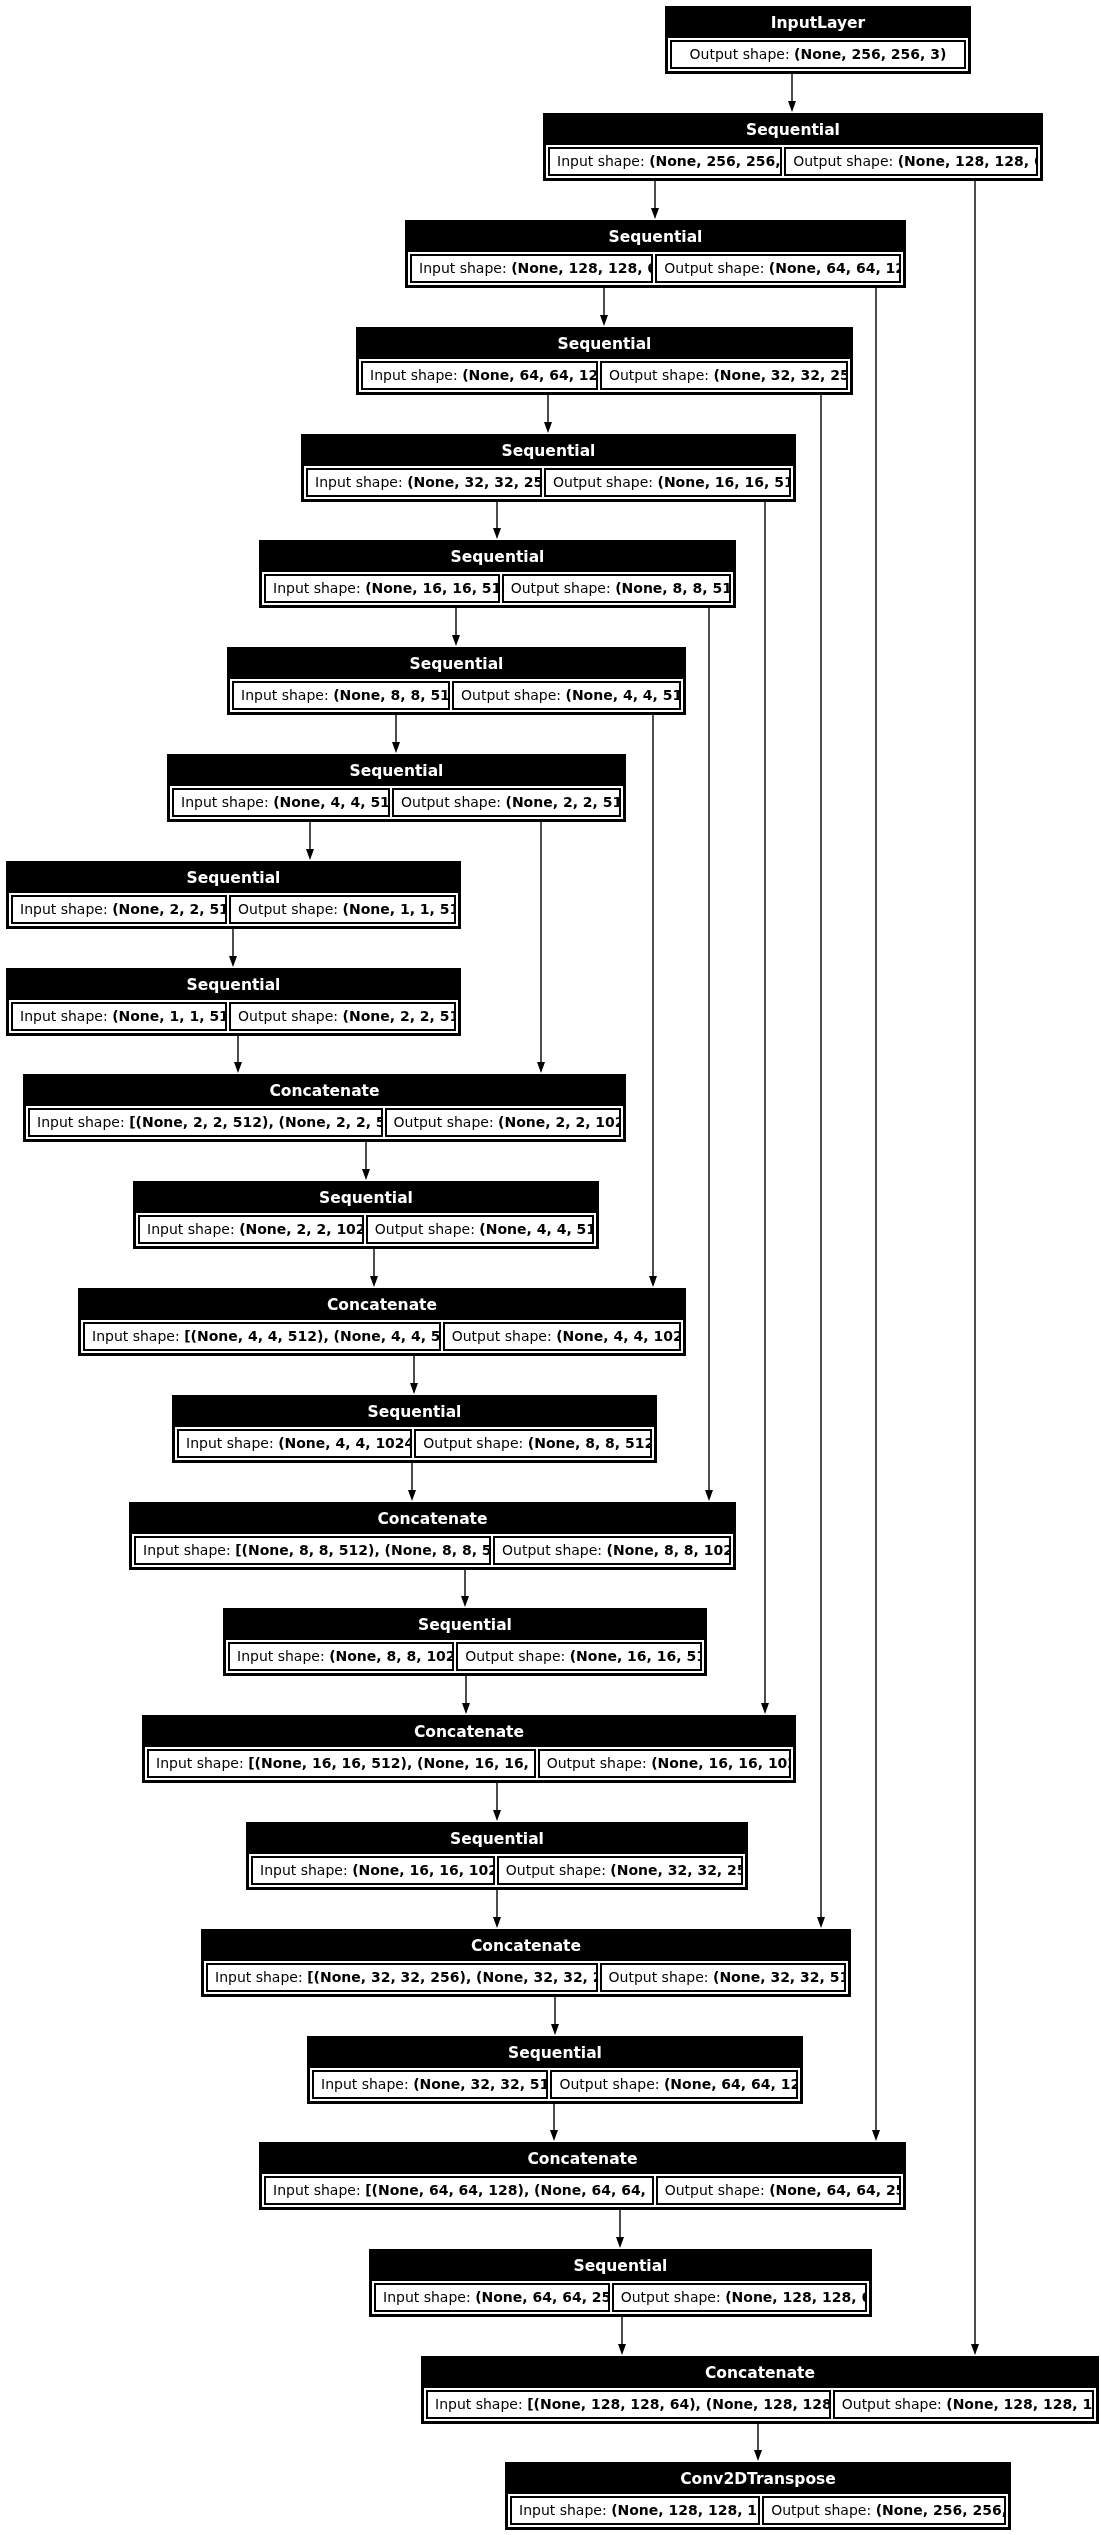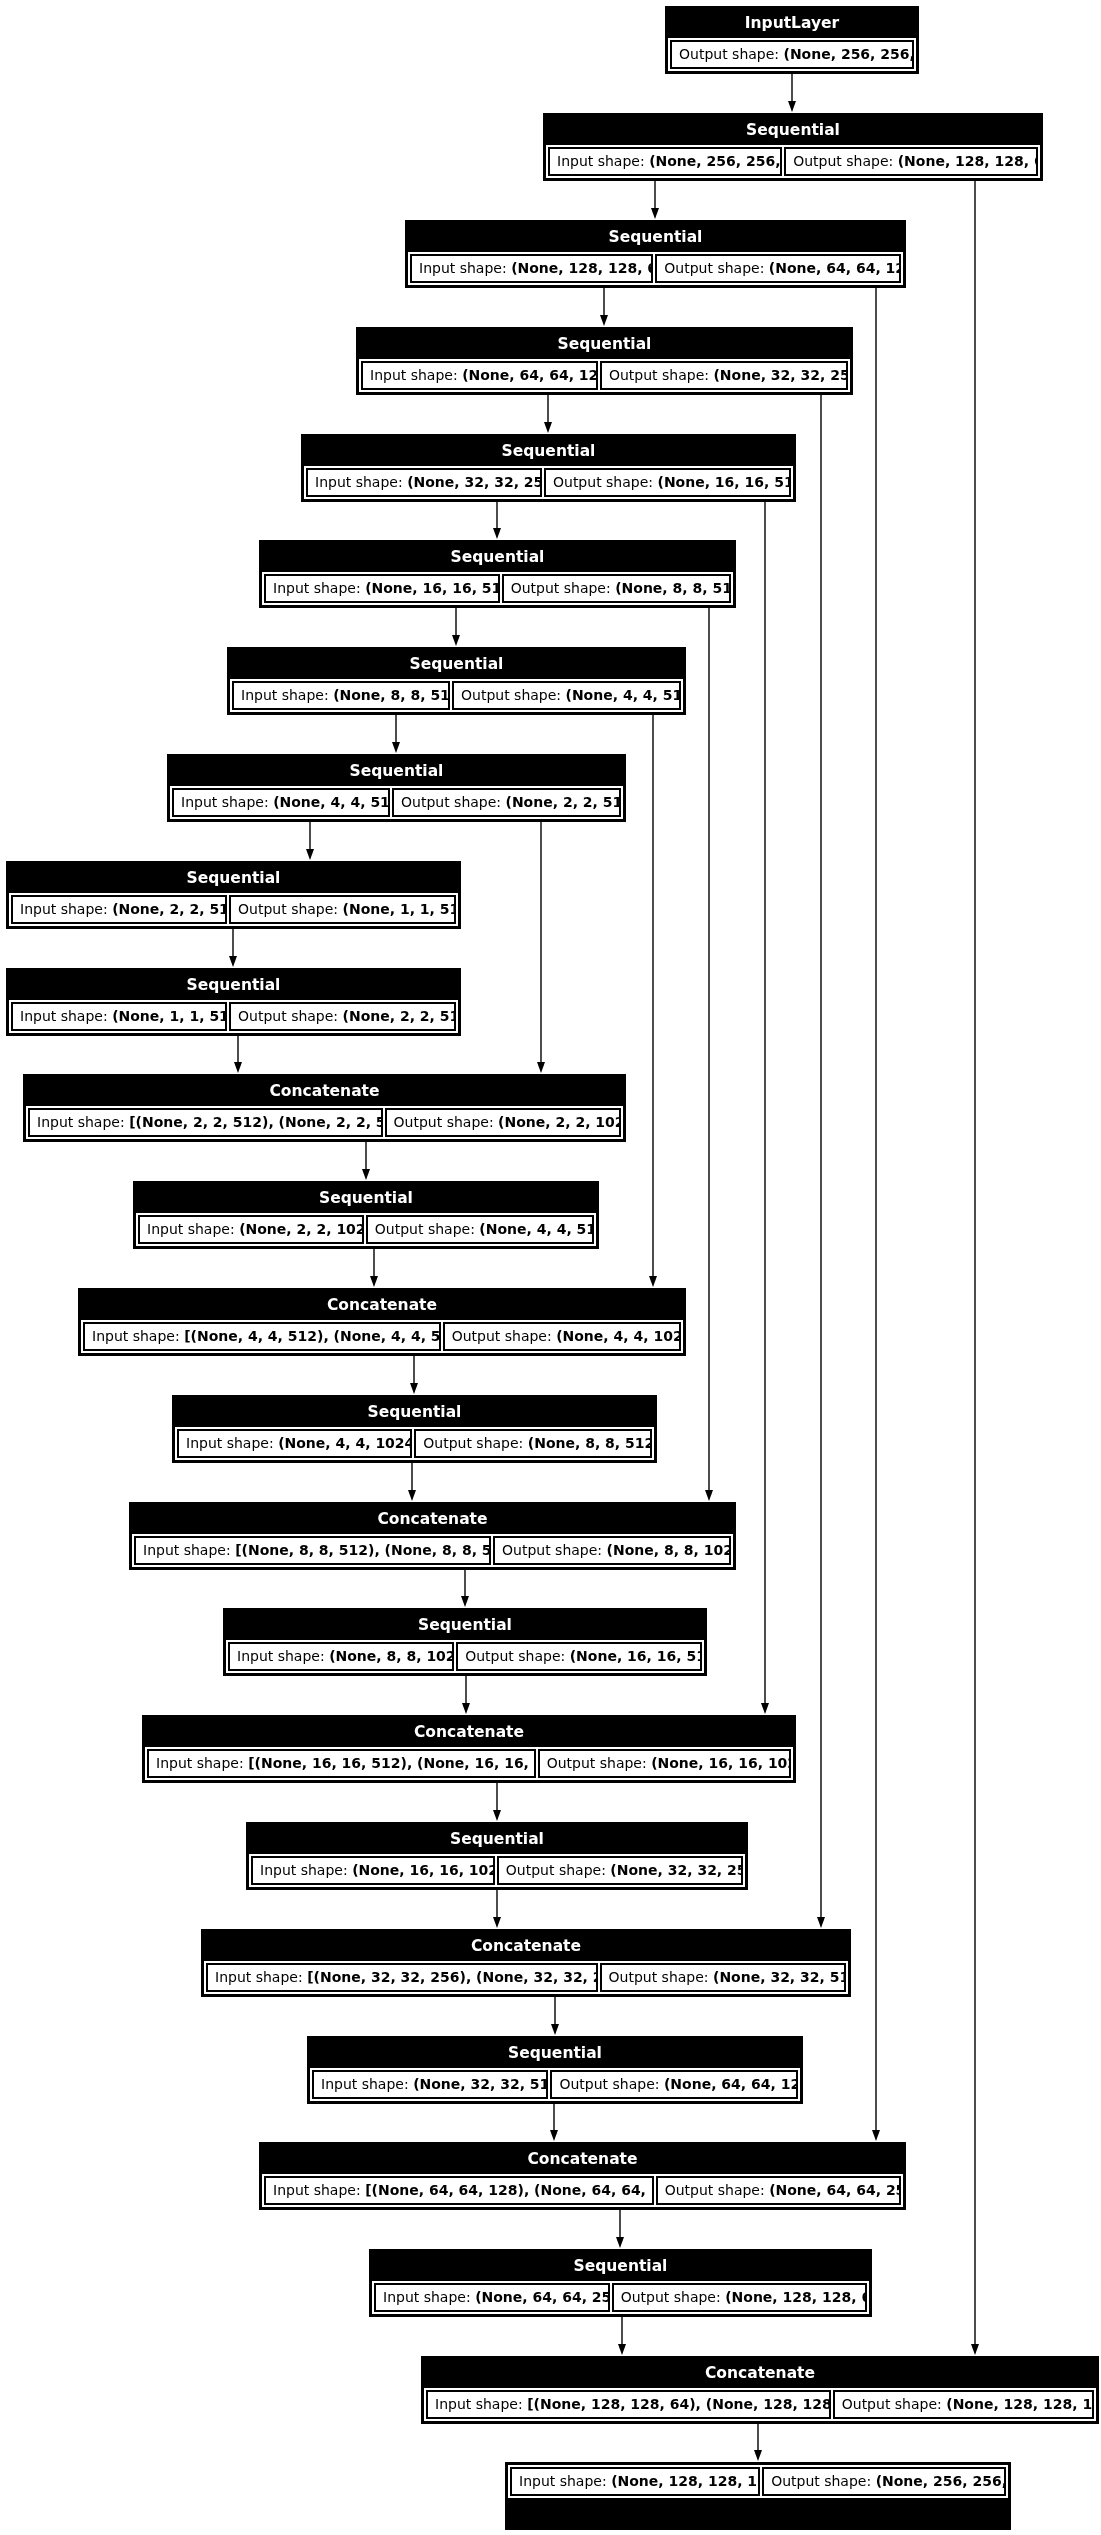--- a/index.html
+++ b/index.html
@@ -117,21 +117,21 @@
       <line x1="765" y1="502" x2="765" y2="1704" class="edge-line"></line>
       <polygon points="765,1714 761,1703 769,1703" class="edge-arrow"></polygon>
       <line x1="821" y1="395" x2="821" y2="1918" class="edge-line"></line>
       <polygon points="821,1928 817,1917 825,1917" class="edge-arrow"></polygon>
       <line x1="876" y1="288" x2="876" y2="2131" class="edge-line"></line>
       <polygon points="876,2141 872,2130 880,2130" class="edge-arrow"></polygon>
       <line x1="975" y1="181" x2="975" y2="2345" class="edge-line"></line>
       <polygon points="975,2355 971,2344 979,2344" class="edge-arrow"></polygon>
     </svg>
   <div id="nodes">
-      <div class="node" style="left: 665px; top: 6px; width: 254px; height: 68px;">
+      <div class="node" style="left: 665px; top: 6px; width: 306px; height: 68px;">
         <div class="node-title">InputLayer</div>
         <div class="node-cells">
           <div class="cell"><span>Output shape: </span><b>(None, 256, 256, 3)</b></div>
         </div>
       </div>
       <div class="node" style="left: 543px; top: 113px; width: 500px; height: 68px;">
         <div class="node-title">Sequential</div>
         <div class="node-cells">
           <div class="cell"><span>Input shape: </span><b>(None, 256, 256, 3)</b></div>
           <div class="cell"><span>Output shape: </span><b>(None, 128, 128, 64)</b></div>
@@ -278,19 +278,20 @@
         </div>
       </div>
       <div class="node" style="left: 421px; top: 2356px; width: 678px; height: 68px;">
         <div class="node-title">Concatenate</div>
         <div class="node-cells">
           <div class="cell"><span>Input shape: </span><b>[(None, 128, 128, 64), (None, 128, 128, 64)]</b></div>
           <div class="cell"><span>Output shape: </span><b>(None, 128, 128, 128)</b></div>
         </div>
       </div>
       <div class="node" style="left: 505px; top: 2462px; width: 506px; height: 68px;">
+        <div class="node-title">Conv2DTranspose</div>
         <div class="node-cells">
           <div class="cell"><span>Input shape: </span><b>(None, 128, 128, 128)</b></div>
           <div class="cell"><span>Output shape: </span><b>(None, 256, 256, 3)</b></div>
         </div>
       </div>
     </div>
 </div>
 
 </body></html>

